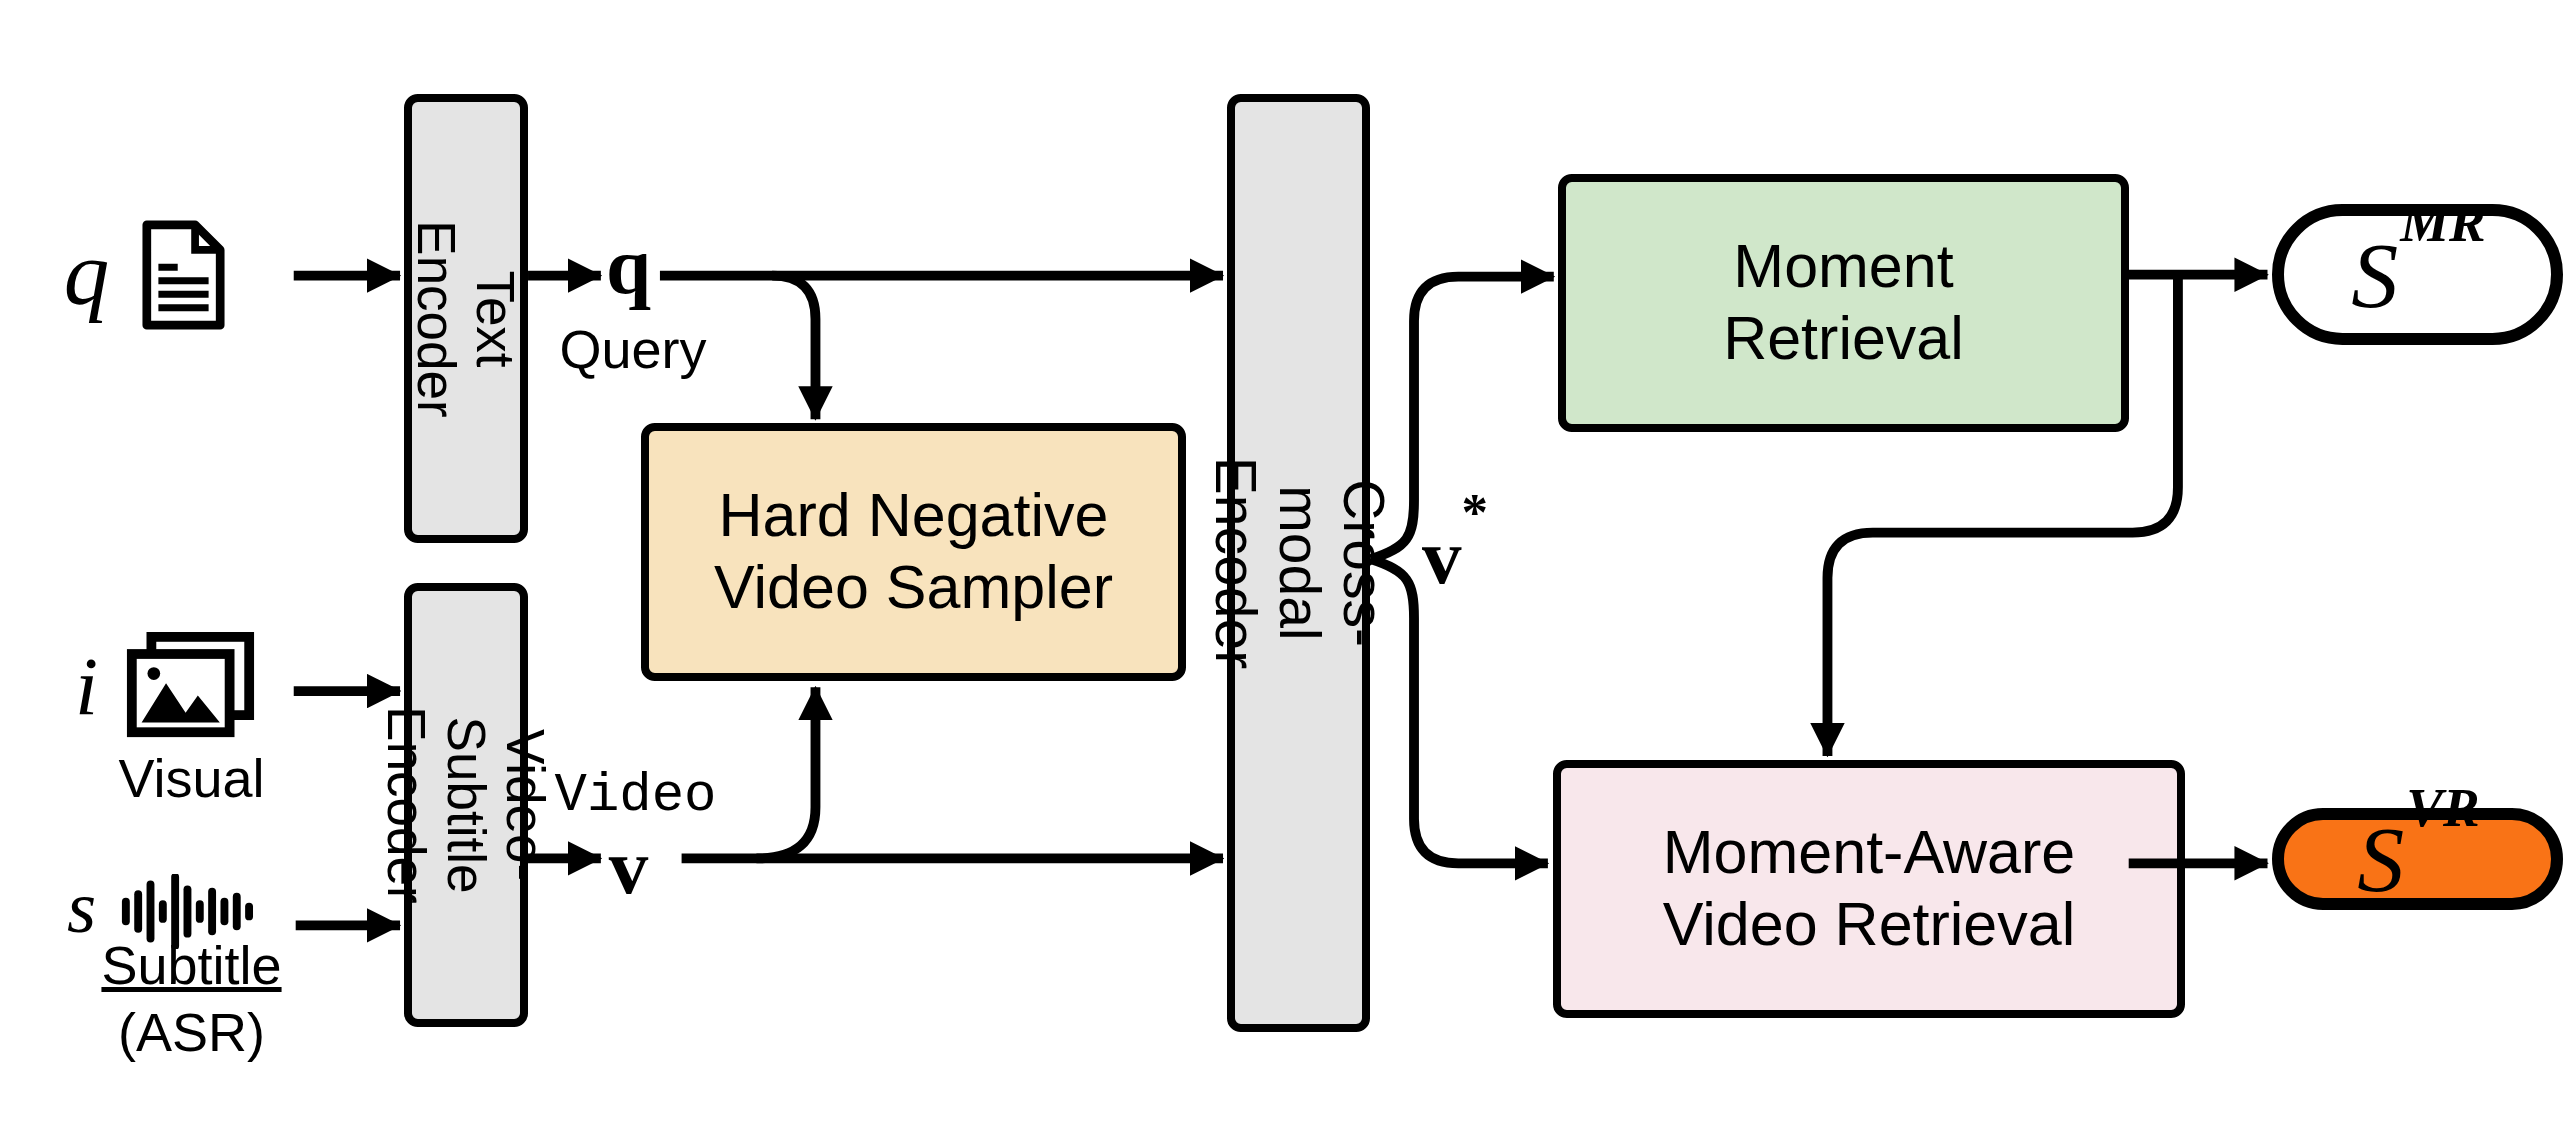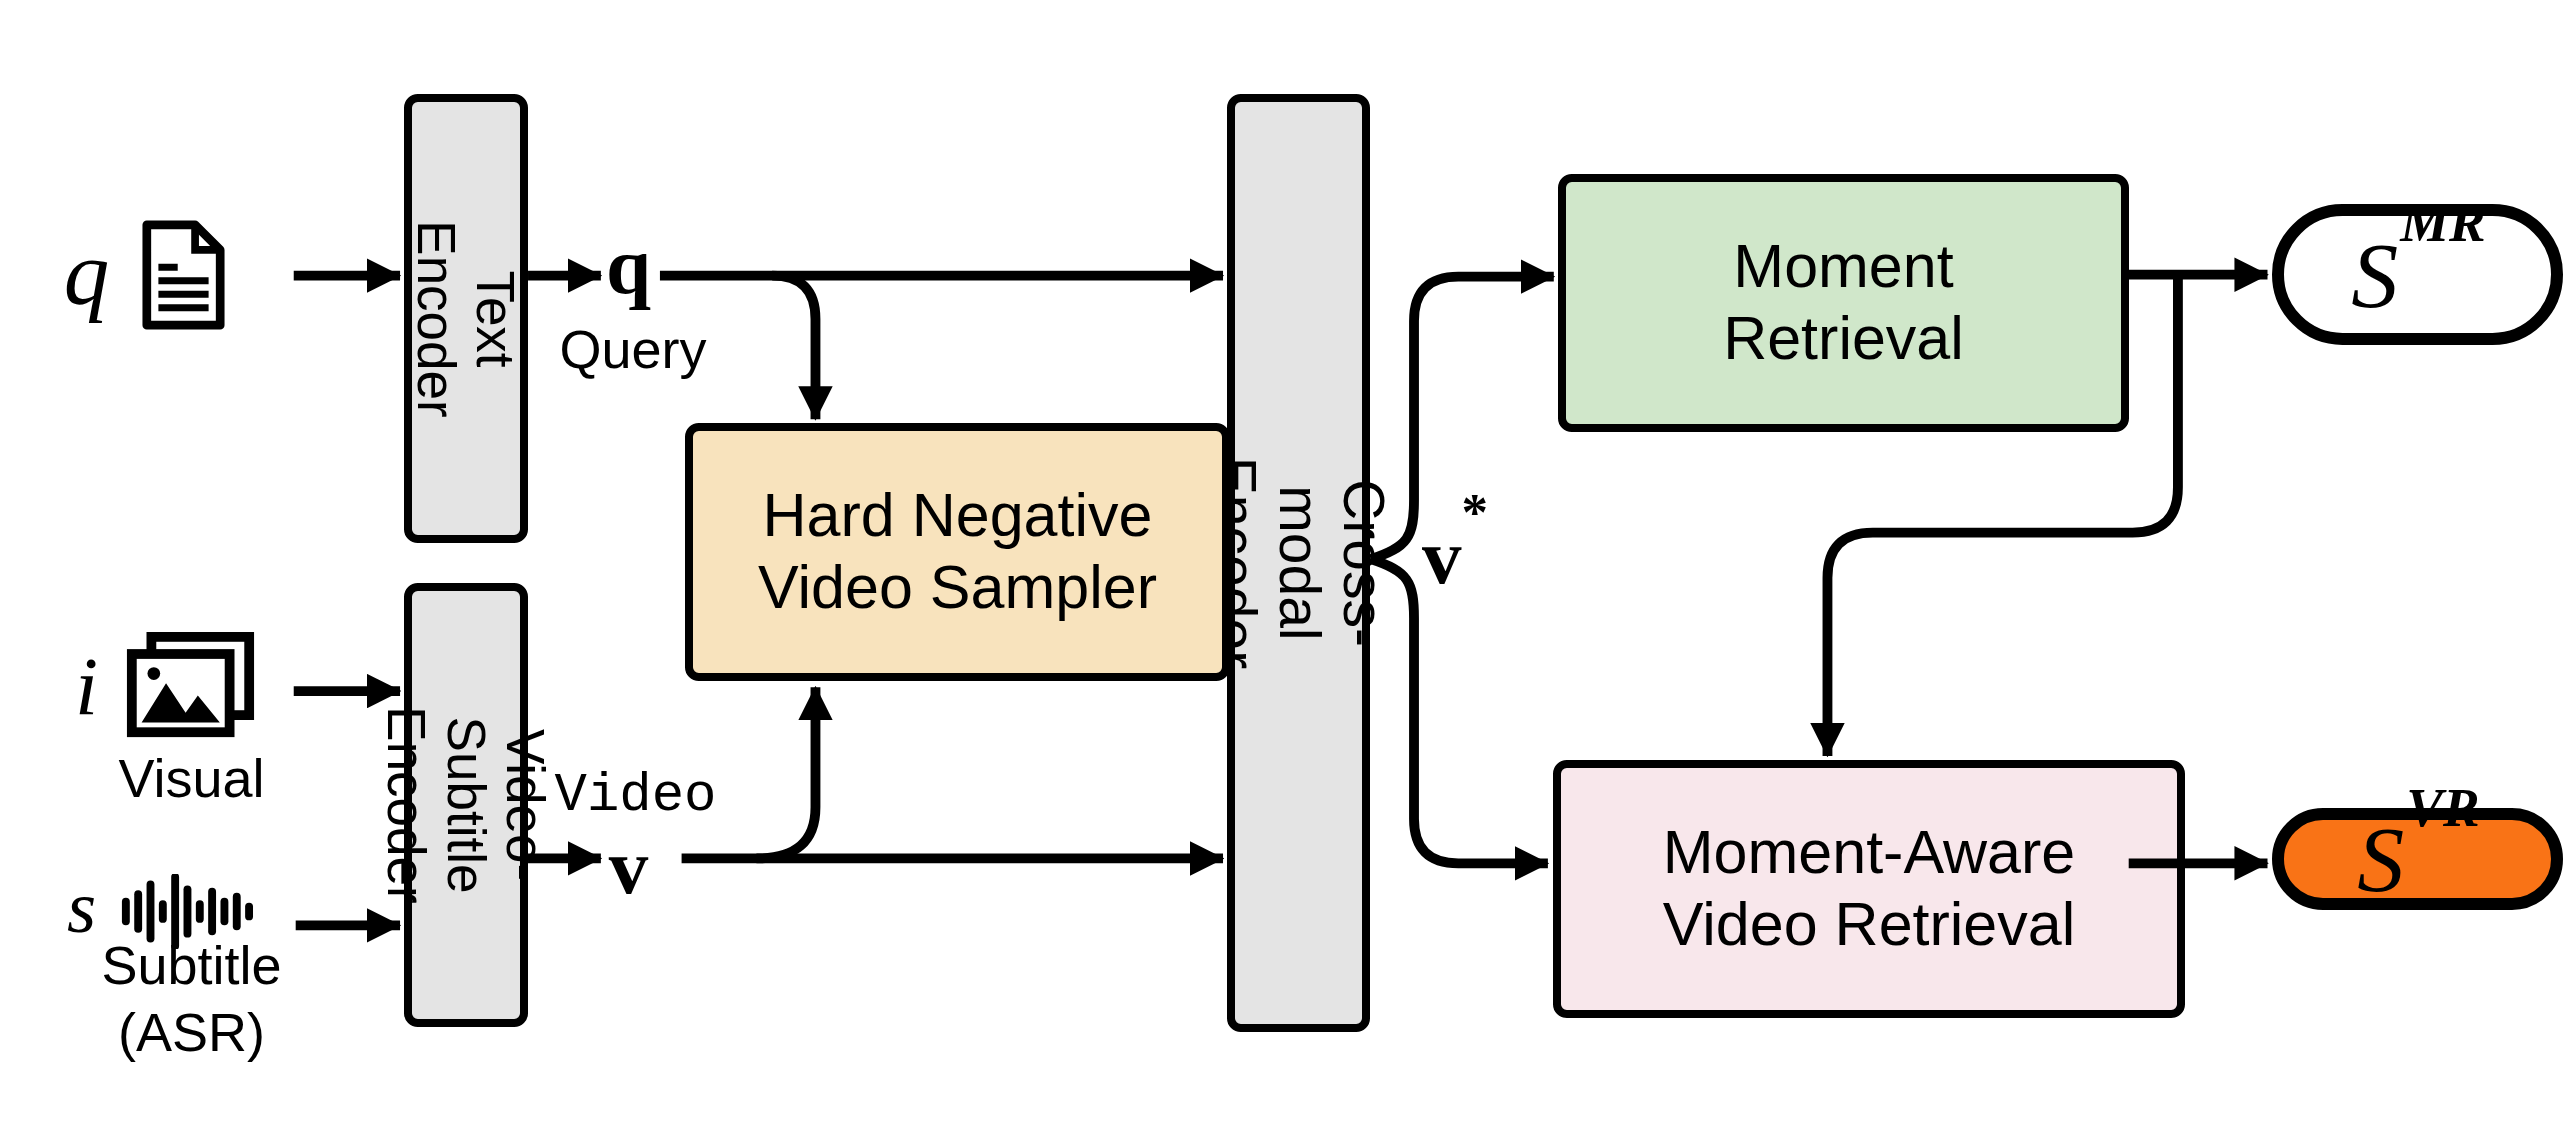--- a/index.html
+++ b/index.html
@@ -82,21 +82,21 @@
       <path d="M24,1 V29"></path>
         <path d="M29,6 V24"></path>
         <path d="M34,12 V18"></path>
         <path d="M39,7 V23"></path>
       <path d="M44,11 V19"></path>
         <path d="M49,9 V21"></path>
         <path d="M54,13 V17"></path>
     </g>
   </svg>
 
-  <div class="small-label" style="left:39px;top:937px;width:305px;">Subtitle</div>
+  <div class="small-label" style="left:39px;top:937px;width:305px;text-decoration:underline;">Subtitle</div>
   <div class="small-label" style="left:39px;top:1004px;width:305px;">(ASR)</div>
 
   <div class="node" style="left: 404px; top: 94px; width: 124px; height: 449px; background: rgb(228, 228, 228);">
     <div class="vwrap">
         <div class="vlabel">Text
 Encoder</div>
       </div>
   </div>
 
   <div class="node" style="left: 404px; top: 583px; width: 124px; height: 444px; background: rgb(228, 228, 228);">
@@ -113,21 +113,21 @@
   </div>
 
   <span class="mathbf" style="left:591px;top:226px;width:75px;font-size:81px;">q</span>
   <div class="small-label" style="left:532px;top:321px;width:202px;">Query</div>
 
   <div class="small-label" style="left:537px;top:768px;width:197px;font-family:Liberation Mono, monospace;">Video</div>
   <span class="mathbf" style="left:591px;top:827px;width:75px;font-size:79px;">v</span>
 
   <span class="mathbf star" style="left:1422px;top:512px;width:108px;font-size:79px;text-align:left;"><span>v</span><sup>*</sup></span>
 
-  <div class="node" style="left: 641px; top: 423px; width: 545px; height: 258px; background: rgb(248, 227, 189); margin-left: 44px;">
+  <div class="node" style="left: 641px; top: 423px; width: 545px; height: 258px; background: rgb(248, 227, 189);">
     <div class="box-label">Hard Negative
 Video Sampler</div>
   </div>
 
   <div class="node" style="left: 1558px; top: 174px; width: 571px; height: 258px; background: rgb(208, 231, 202);">
     <div class="box-label">Moment
 Retrieval</div>
   </div>
 
   <div class="node" style="left: 1553px; top: 760px; width: 632px; height: 258px; background: rgb(248, 231, 235);">

